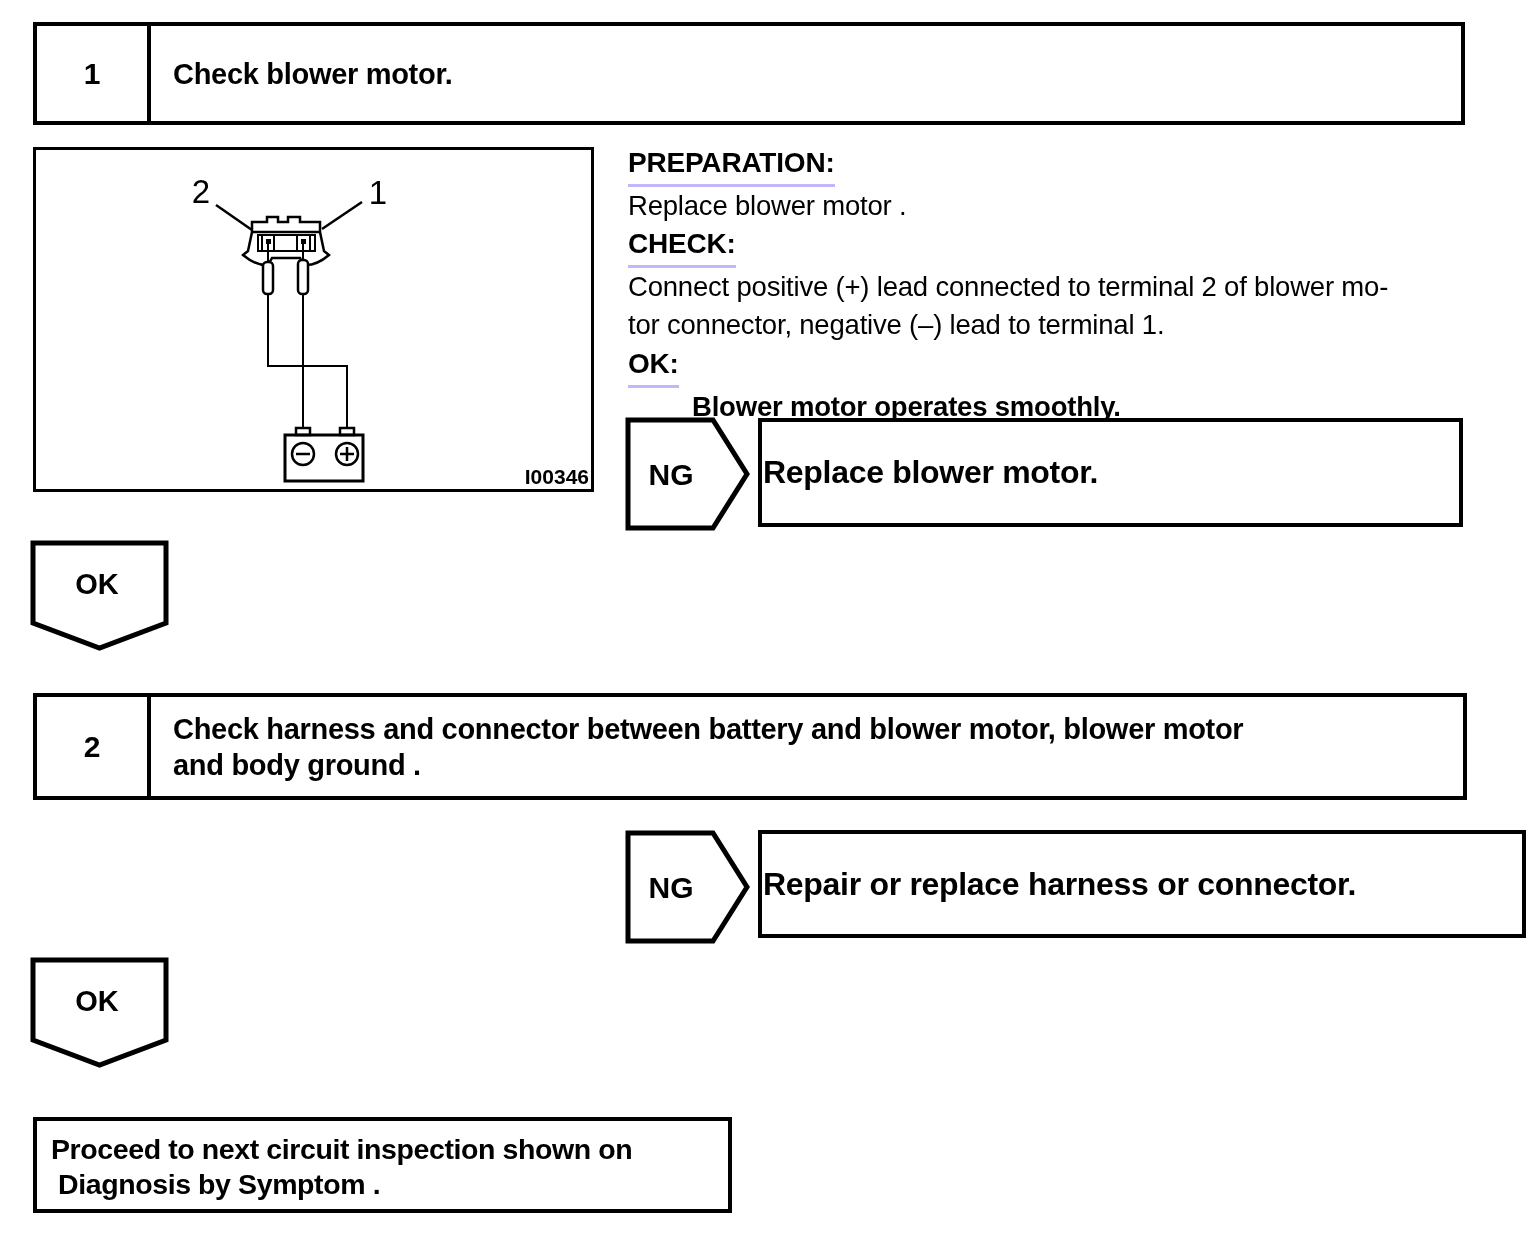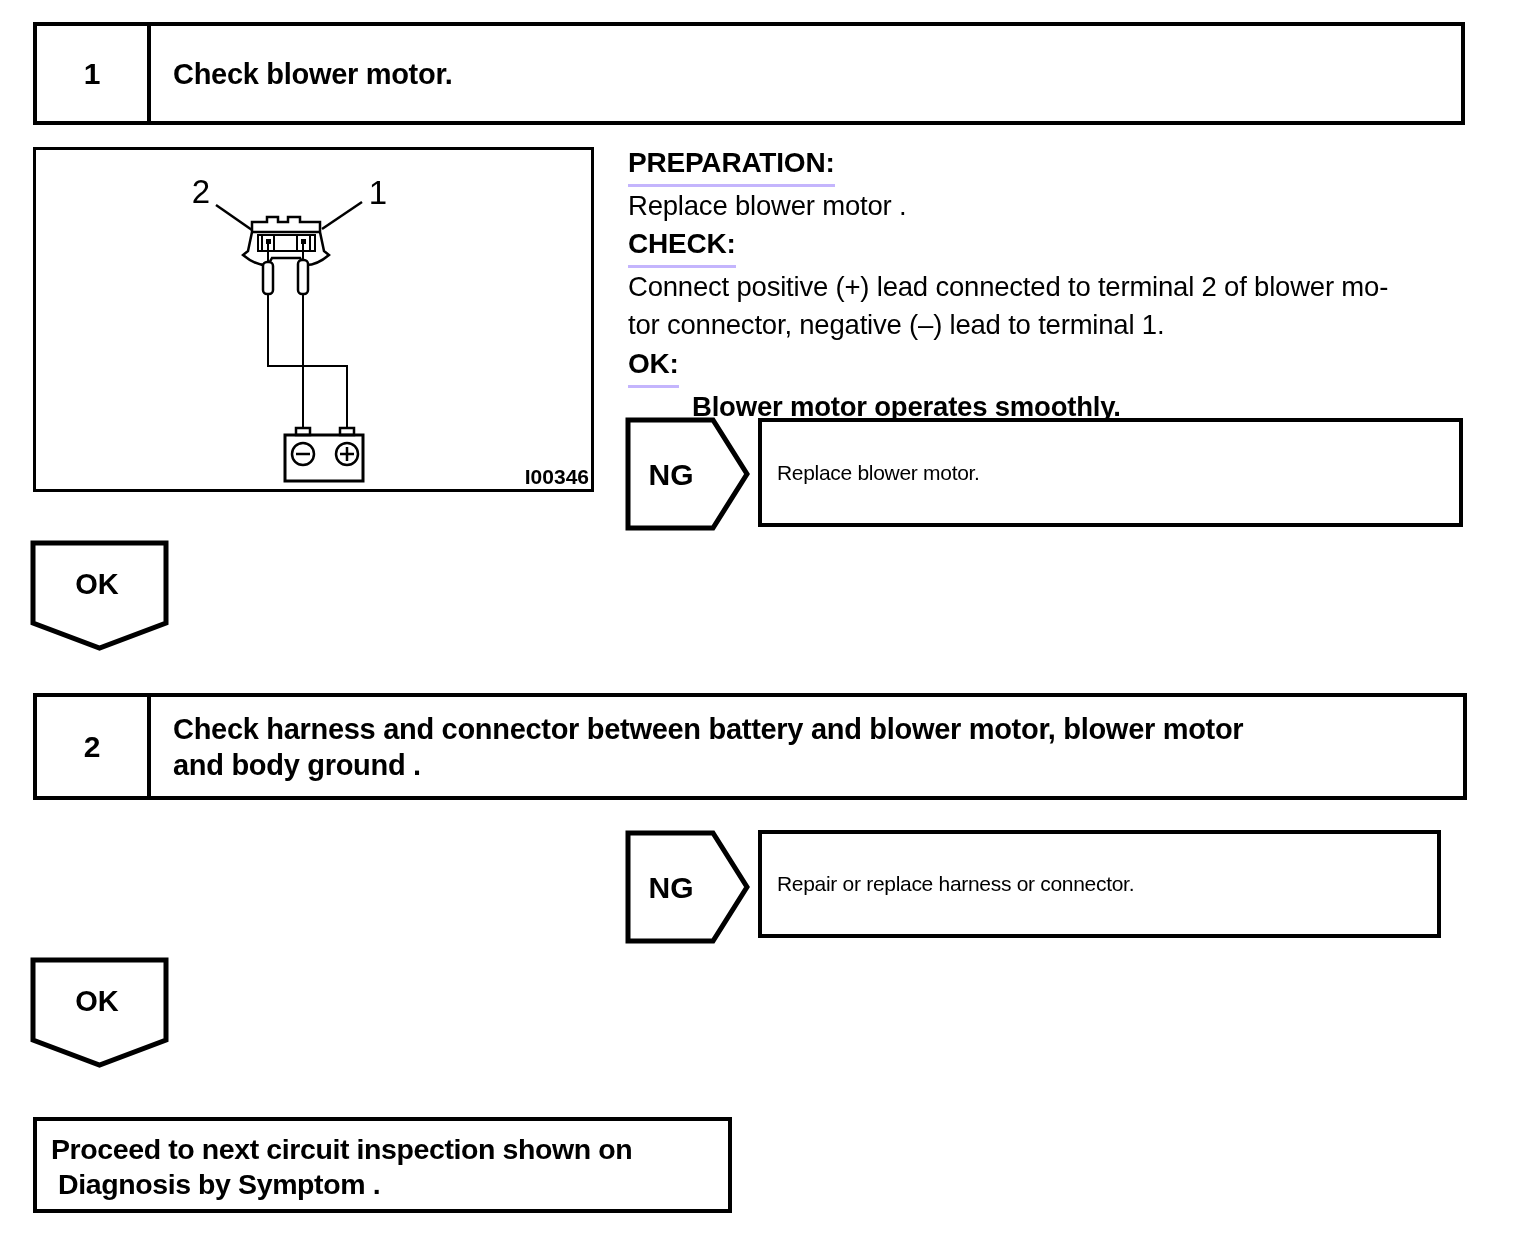--- a/index.html
+++ b/index.html
@@ -17,21 +17,21 @@
   
   .fig-box{border:3px solid #000;box-sizing:border-box;background:#fff;}
   
   .instr{width:860px;font-size:27.5px;line-height:38.6px;letter-spacing:-0.2px;}
   .instr .line{white-space:nowrap;}
   .hd{font-weight:bold;font-size:28px;}
   .hd span{display:inline-block;border-bottom:3px solid #c4b5fd;padding-bottom:1px;}
   .crit{font-weight:bold;padding-left:64px;}
   
   .result-box{border:4px solid #000;box-sizing:border-box;background:#fff;display:flex;align-items:center;
-    padding-left:15px;font-size:21px;font-weight:normal;letter-spacing:-0.3px;white-space:nowrap;}
+    padding-left:1px;font-size:32px;font-weight:bold;letter-spacing:-0.3px;white-space:nowrap;}
   
   .footer-box{border:4px solid #000;box-sizing:border-box;background:#fff;padding:11px 0 0 14px;
     font-size:28.5px;font-weight:bold;letter-spacing:-0.4px;line-height:35px;}
   .footer-box .line{white-space:nowrap;}
   .footer-box .line2{padding-left:7px;}
   svg text{font-family:"Liberation Sans", sans-serif;}
 </style>
 </head>
 <body>
 
@@ -128,21 +128,21 @@
     <div class="step-title">
       <div class="line">Check harness and connector between battery and blower motor, blower motor</div>
       <div class="line">and body ground .</div>
     </div>
   </div>
 
   <svg class="abs" style="left:625px;top:830px;" width="127" height="114">
     <polygon points="3,3 88,3 122,57 88,111 3,111" fill="#fff" stroke="#000" stroke-width="5"></polygon>
     <text x="46" y="68" font-size="30" font-weight="bold" text-anchor="middle">NG</text>
   </svg>
-  <div class="abs result-box" style="left:758px;top:830px;width:683px;height:108px;">
+  <div class="abs result-box" style="left:758px;top:830px;width:768px;height:108px;">
     <span>Repair or replace harness or connector.</span>
   </div>
 
   <svg class="abs" style="left:30px;top:957px;" width="140" height="112">
     <polygon points="3,3 136,3 136,83 69.5,108 3,83" fill="#fff" stroke="#000" stroke-width="5"></polygon>
     <text x="67" y="54" font-size="29" font-weight="bold" text-anchor="middle">OK</text>
   </svg>
 
   <div class="abs footer-box" style="left:33px;top:1117px;width:699px;height:96px;">
     <div class="line">Proceed to next circuit inspection shown on</div>

